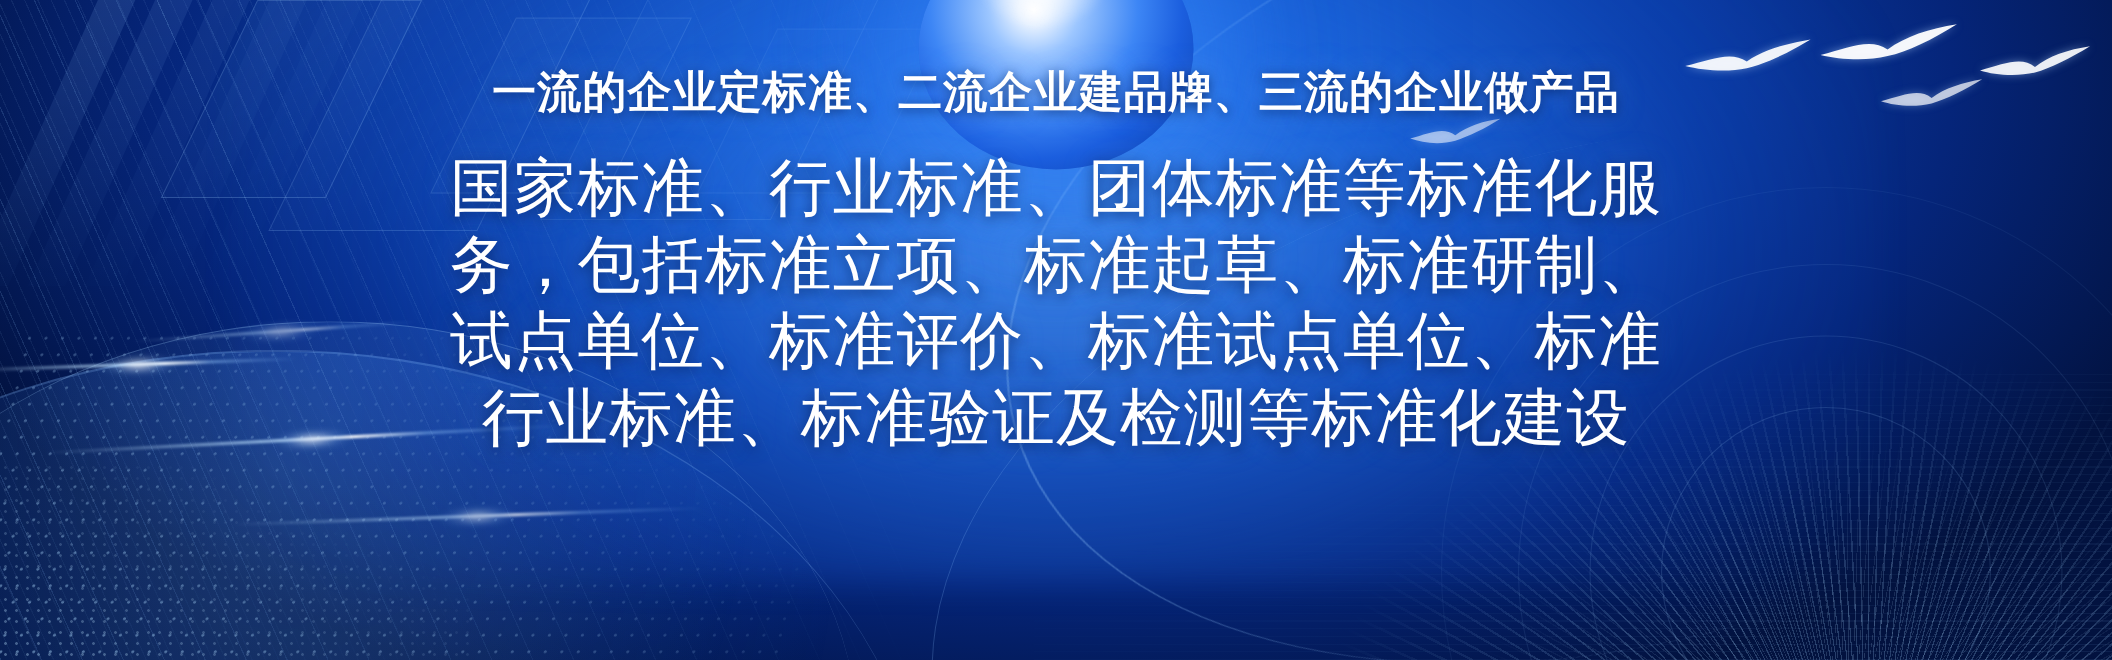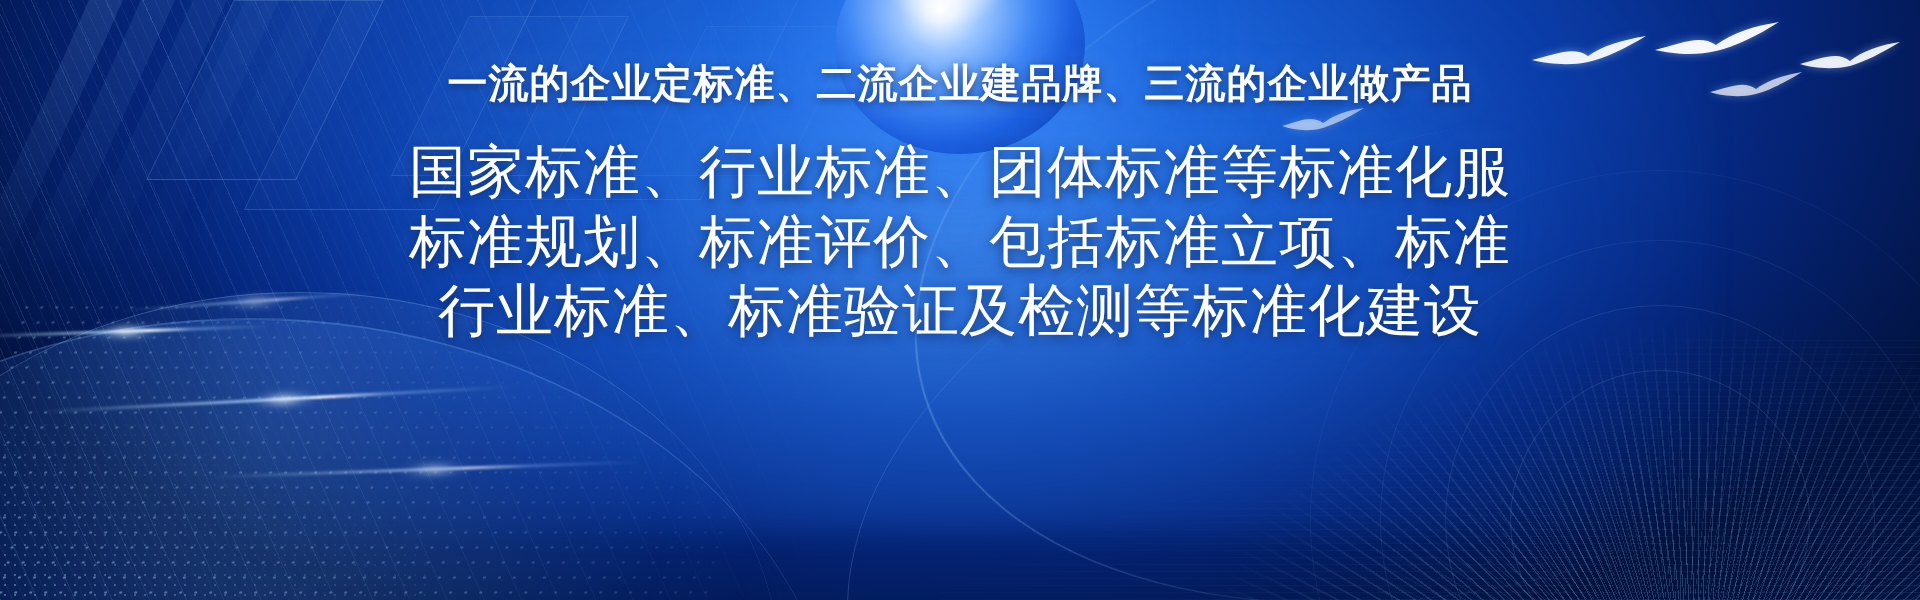--- a/index.html
+++ b/index.html
@@ -281,18 +281,19 @@
         <path d="M2 20 C 20 15, 32 9, 43 17 C 54 9, 68 4, 84 2 C 70 11, 55 18, 43 22 C 29 26, 13 24, 2 20 Z" fill="#ffffff" opacity="0.55"></path>
       </svg>
     </div>
   </div>
 
   <div class="content">
     <div class="headline">一流的企业定标准、二流企业建品牌、三流的企业做产品</div>
 
     <div class="body-block">
       <div class="body-line">国家标准、行业标准、团体标准等标准化服</div>
-      <div class="body-line">标准规划、标准评价、包括标准立项、标准</div>
+      <div class="body-line">务，包括标准立项、标准起草、标准研制、</div>
+      <div class="body-line">试点单位、标准评价、标准试点单位、标准</div>
       <div class="body-line">行业标准、标准验证及检测等标准化建设</div>
     </div>
   </div>
 
 </div>
 
 </body></html>

